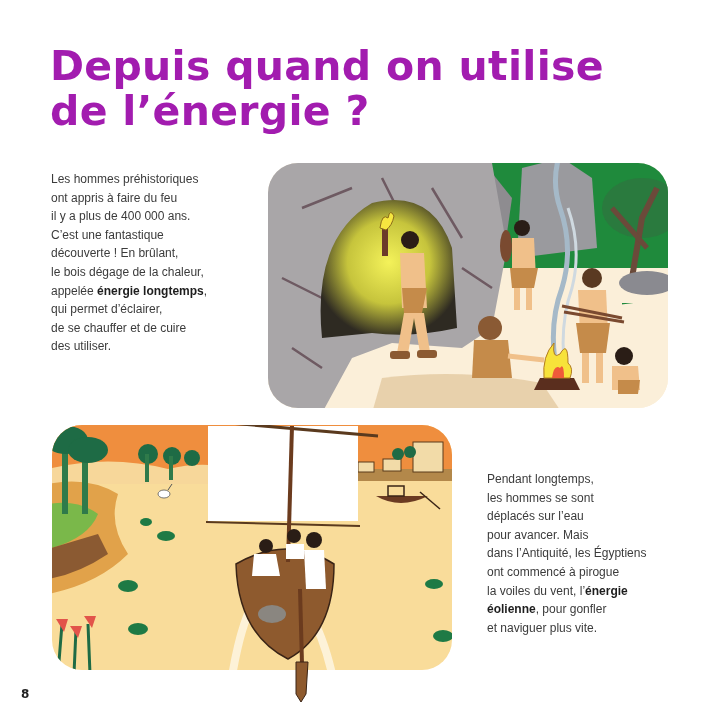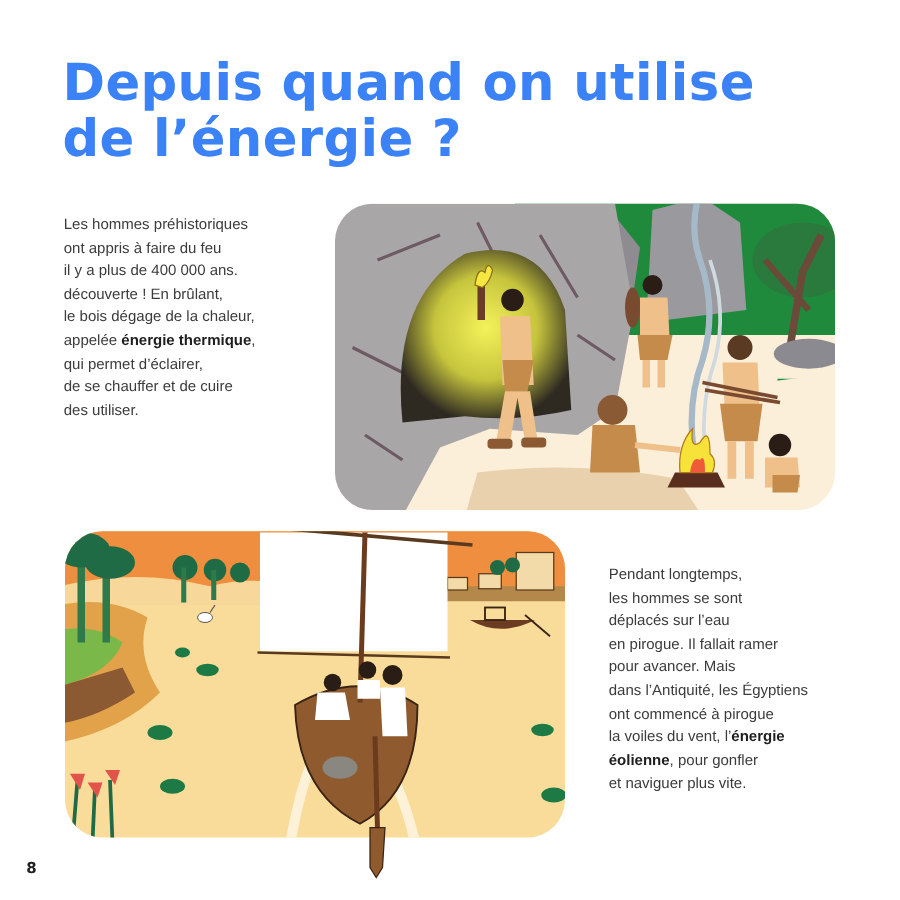--- a/index.html
+++ b/index.html
@@ -6,32 +6,32 @@
   body {
     width: 720px; height: 720px; position: relative; overflow: hidden;
     background: #ffffff;
     font-family: "DejaVu Sans", "Liberation Sans", sans-serif;
     color: #3a3a3a;
   }
   .title {
     position: absolute; left: 50px; top: 44px; margin: 0;
     font-family: "DejaVu Sans", sans-serif;
     font-weight: bold; font-size: 41px; line-height: 45px;
-    color: #3b82f6; letter-spacing: 0.3px;
+    color: #a21caf; letter-spacing: 0.3px;
   }
   .title span { display: block; white-space: nowrap; }
   .para {
     position: absolute; margin: 0;
     font-family: "Liberation Sans", sans-serif;
     font-size: 12px; line-height: 18.6px; color: #3b3b3b;
   }
   .para span.line { display: block; white-space: nowrap; }
   .para b { color: #1e1e1e; }
   .para1 { left: 51px; top: 170px; }
-  .para2 { left: 487px; top: 450px; }
+  .para2 { left: 487px; top: 470px; }
   .page-number {
     position: absolute; left: 21px; top: 687px;
     font-family: "DejaVu Sans", sans-serif; font-weight: bold;
     font-size: 12px; color: #222;
   }
   .illus { position: absolute; }
   .illus svg { display: block; }
   .illus-fire { left: 262px; top: 128px; width: 412px; height: 285px; }
   .illus-boat { left: 48px; top: 414px; width: 410px; height: 290px; }
 </style>
@@ -40,23 +40,24 @@
 
 <h1 class="title">
   <span>Depuis quand on utilise</span>
   <span>de l’énergie ?</span>
 </h1>
 
 <p class="para para1">
   <span class="line">Les hommes préhistoriques</span>
   <span class="line">ont appris à faire du feu</span>
   <span class="line">il y a plus de 400 000 ans.</span>
+  <span class="line">C’est une fantastique</span>
   <span class="line">découverte ! En brûlant,</span>
   <span class="line">le bois dégage de la chaleur,</span>
-  <span class="line"><span>appelée </span><b>énergie thermique</b><span>,</span></span>
+  <span class="line"><span>appelée </span><b>énergie longtemps</b><span>,</span></span>
   <span class="line">qui permet d’éclairer,</span>
   <span class="line">de se chauffer et de cuire</span>
   <span class="line">des utiliser.</span>
 </p>
 
 <div class="illus illus-fire">
   <svg width="412" height="285" viewBox="0 0 412 285">
     <defs>
       <clipPath id="fireClip">
           <rect x="6" y="35" width="400" height="245" rx="30" ry="30"></rect>
@@ -205,21 +206,20 @@
 
     <line x1="252" y1="175" x2="254" y2="250" stroke="#6b3b1e" stroke-width="4"></line>
     <path d="M248 248 L260 248 L258 280 L253 288 L248 280 Z" fill="#8e5a2e" stroke="#3a2416" stroke-width="1"></path>
   </svg>
 </div>
 
 <p class="para para2">
   <span class="line">Pendant longtemps,</span>
   <span class="line">les hommes se sont</span>
   <span class="line">déplacés sur l’eau</span>
-  <span class="line">en pirogue. Il fallait ramer</span>
   <span class="line">pour avancer. Mais</span>
   <span class="line">dans l’Antiquité, les Égyptiens</span>
   <span class="line">ont commencé à pirogue</span>
   <span class="line"><span>la voiles du vent, l’</span><b>énergie</b></span>
   <span class="line"><b>éolienne</b><span>, pour gonfler</span></span>
   <span class="line">et naviguer plus vite.</span>
 </p>
 
 <div class="page-number">8</div>
 

